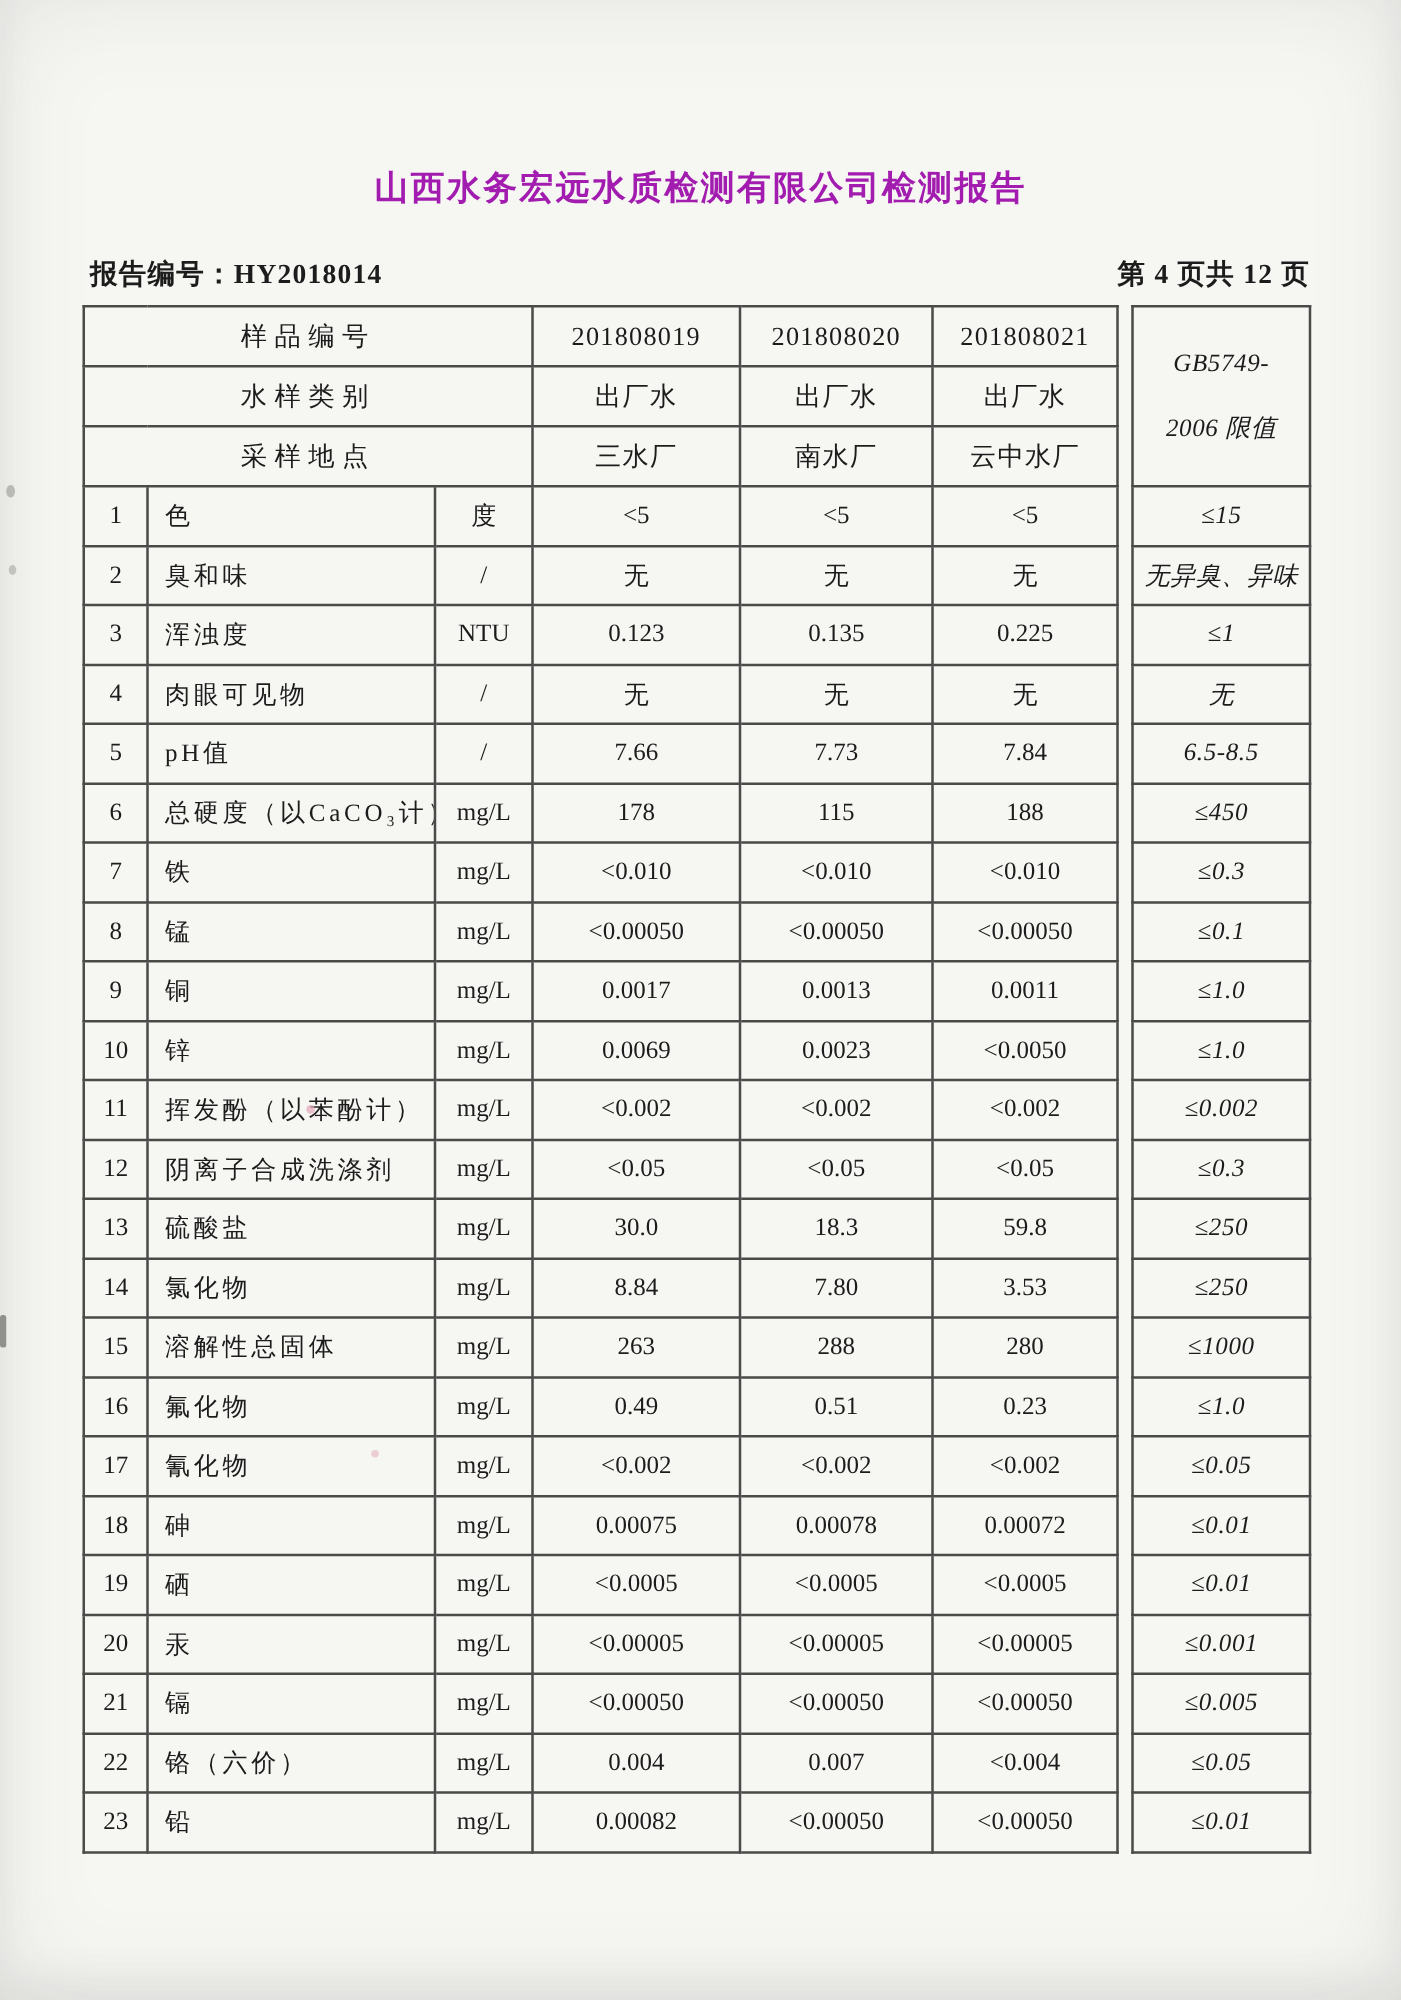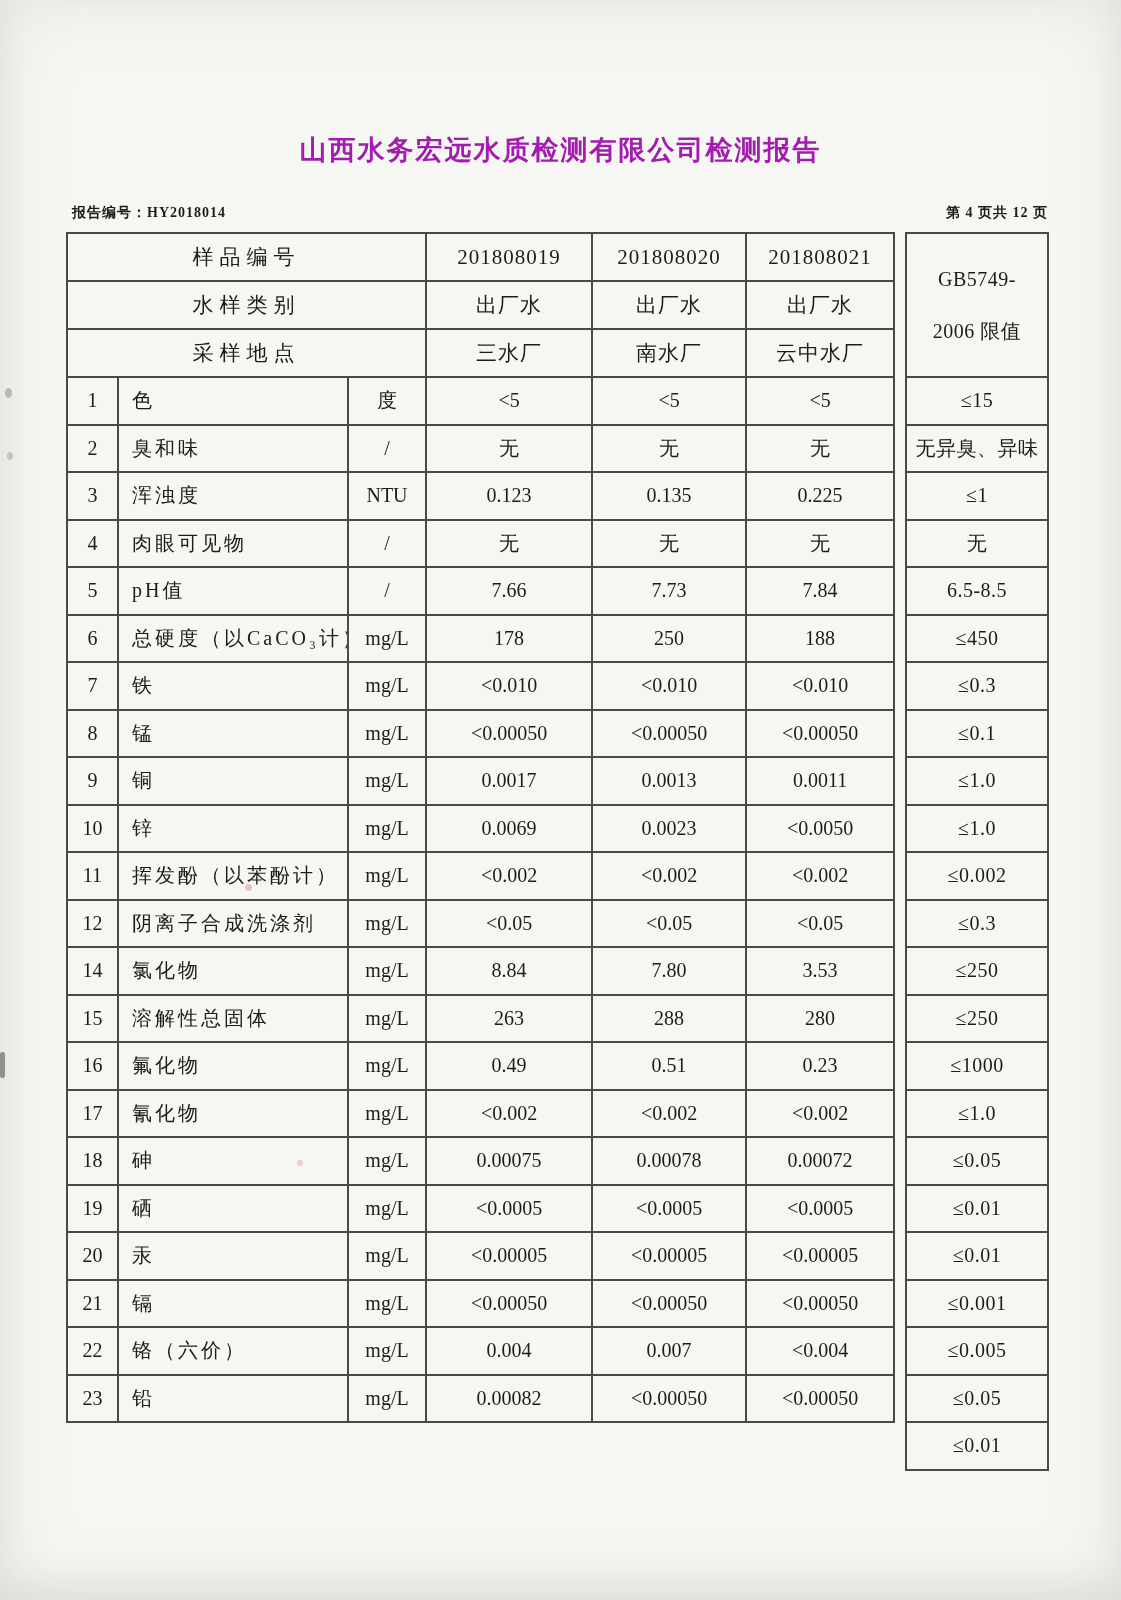--- a/index.html
+++ b/index.html
@@ -24,21 +24,21 @@
     font-weight: 700;
     letter-spacing: 2px;
     color: #a21caf;
   }
   .meta-row {
     margin: 36px 0 0 72px;
     width: 976px;
     display: flex;
     justify-content: space-between;
     align-items: flex-start;
-    font-size: 14px;
+    font-size: 22px;
     font-weight: 600;
     letter-spacing: 1px;
   }
   .table-wrap {
     margin: 10px 0 0 66px;
     display: flex;
     align-items: flex-start;
     gap: 10px;
   }
   table {
@@ -58,21 +58,21 @@
   .main-table thead tr { height: 48px; }
   .main-table tbody tr { height: 47.5px; }
   .head-label { letter-spacing: 6px; font-size: 21px; }
   .head-value { font-size: 21px; letter-spacing: 1px; }
   .item-cell {
     text-align: left;
     padding-left: 13px;
     letter-spacing: 3px;
   }
   .limit-table { width: 142px; }
-  .limit-table tr { height: 47.5px; }
+  .limit-table tr { height: 47.5px; font-style: italic; }
   .limit-table tr.limit-head-row { height: 144px; }
   .limit-head {
     font-size: 21px;
     letter-spacing: 1px;
     line-height: 52px;
     vertical-align: middle;
   }
   .limit-table td { font-size: 20px; letter-spacing: 0.5px; }
   
   .speck { position: absolute; border-radius: 50%; }
@@ -164,21 +164,21 @@
             <td>/</td>
             <td>7.66</td>
             <td>7.73</td>
             <td>7.84</td>
           </tr>
           <tr>
             <td>6</td>
             <td class="item-cell">总硬度（以CaCO₃计）</td>
             <td>mg/L</td>
             <td>178</td>
-            <td>250</td>
+            <td>115</td>
             <td>188</td>
           </tr>
           <tr>
             <td>7</td>
             <td class="item-cell">铁</td>
             <td>mg/L</td>
             <td>&lt;0.010</td>
             <td>&lt;0.010</td>
             <td>&lt;0.010</td>
           </tr>
@@ -214,20 +214,28 @@
             <td>&lt;0.002</td>
             <td>&lt;0.002</td>
           </tr>
           <tr>
             <td>12</td>
             <td class="item-cell">阴离子合成洗涤剂</td>
             <td>mg/L</td>
             <td>&lt;0.05</td>
             <td>&lt;0.05</td>
             <td>&lt;0.05</td>
+          </tr>
+          <tr>
+            <td>13</td>
+            <td class="item-cell">硫酸盐</td>
+            <td>mg/L</td>
+            <td>30.0</td>
+            <td>18.3</td>
+            <td>59.8</td>
           </tr>
           <tr>
             <td>14</td>
             <td class="item-cell">氯化物</td>
             <td>mg/L</td>
             <td>8.84</td>
             <td>7.80</td>
             <td>3.53</td>
           </tr>
           <tr>

